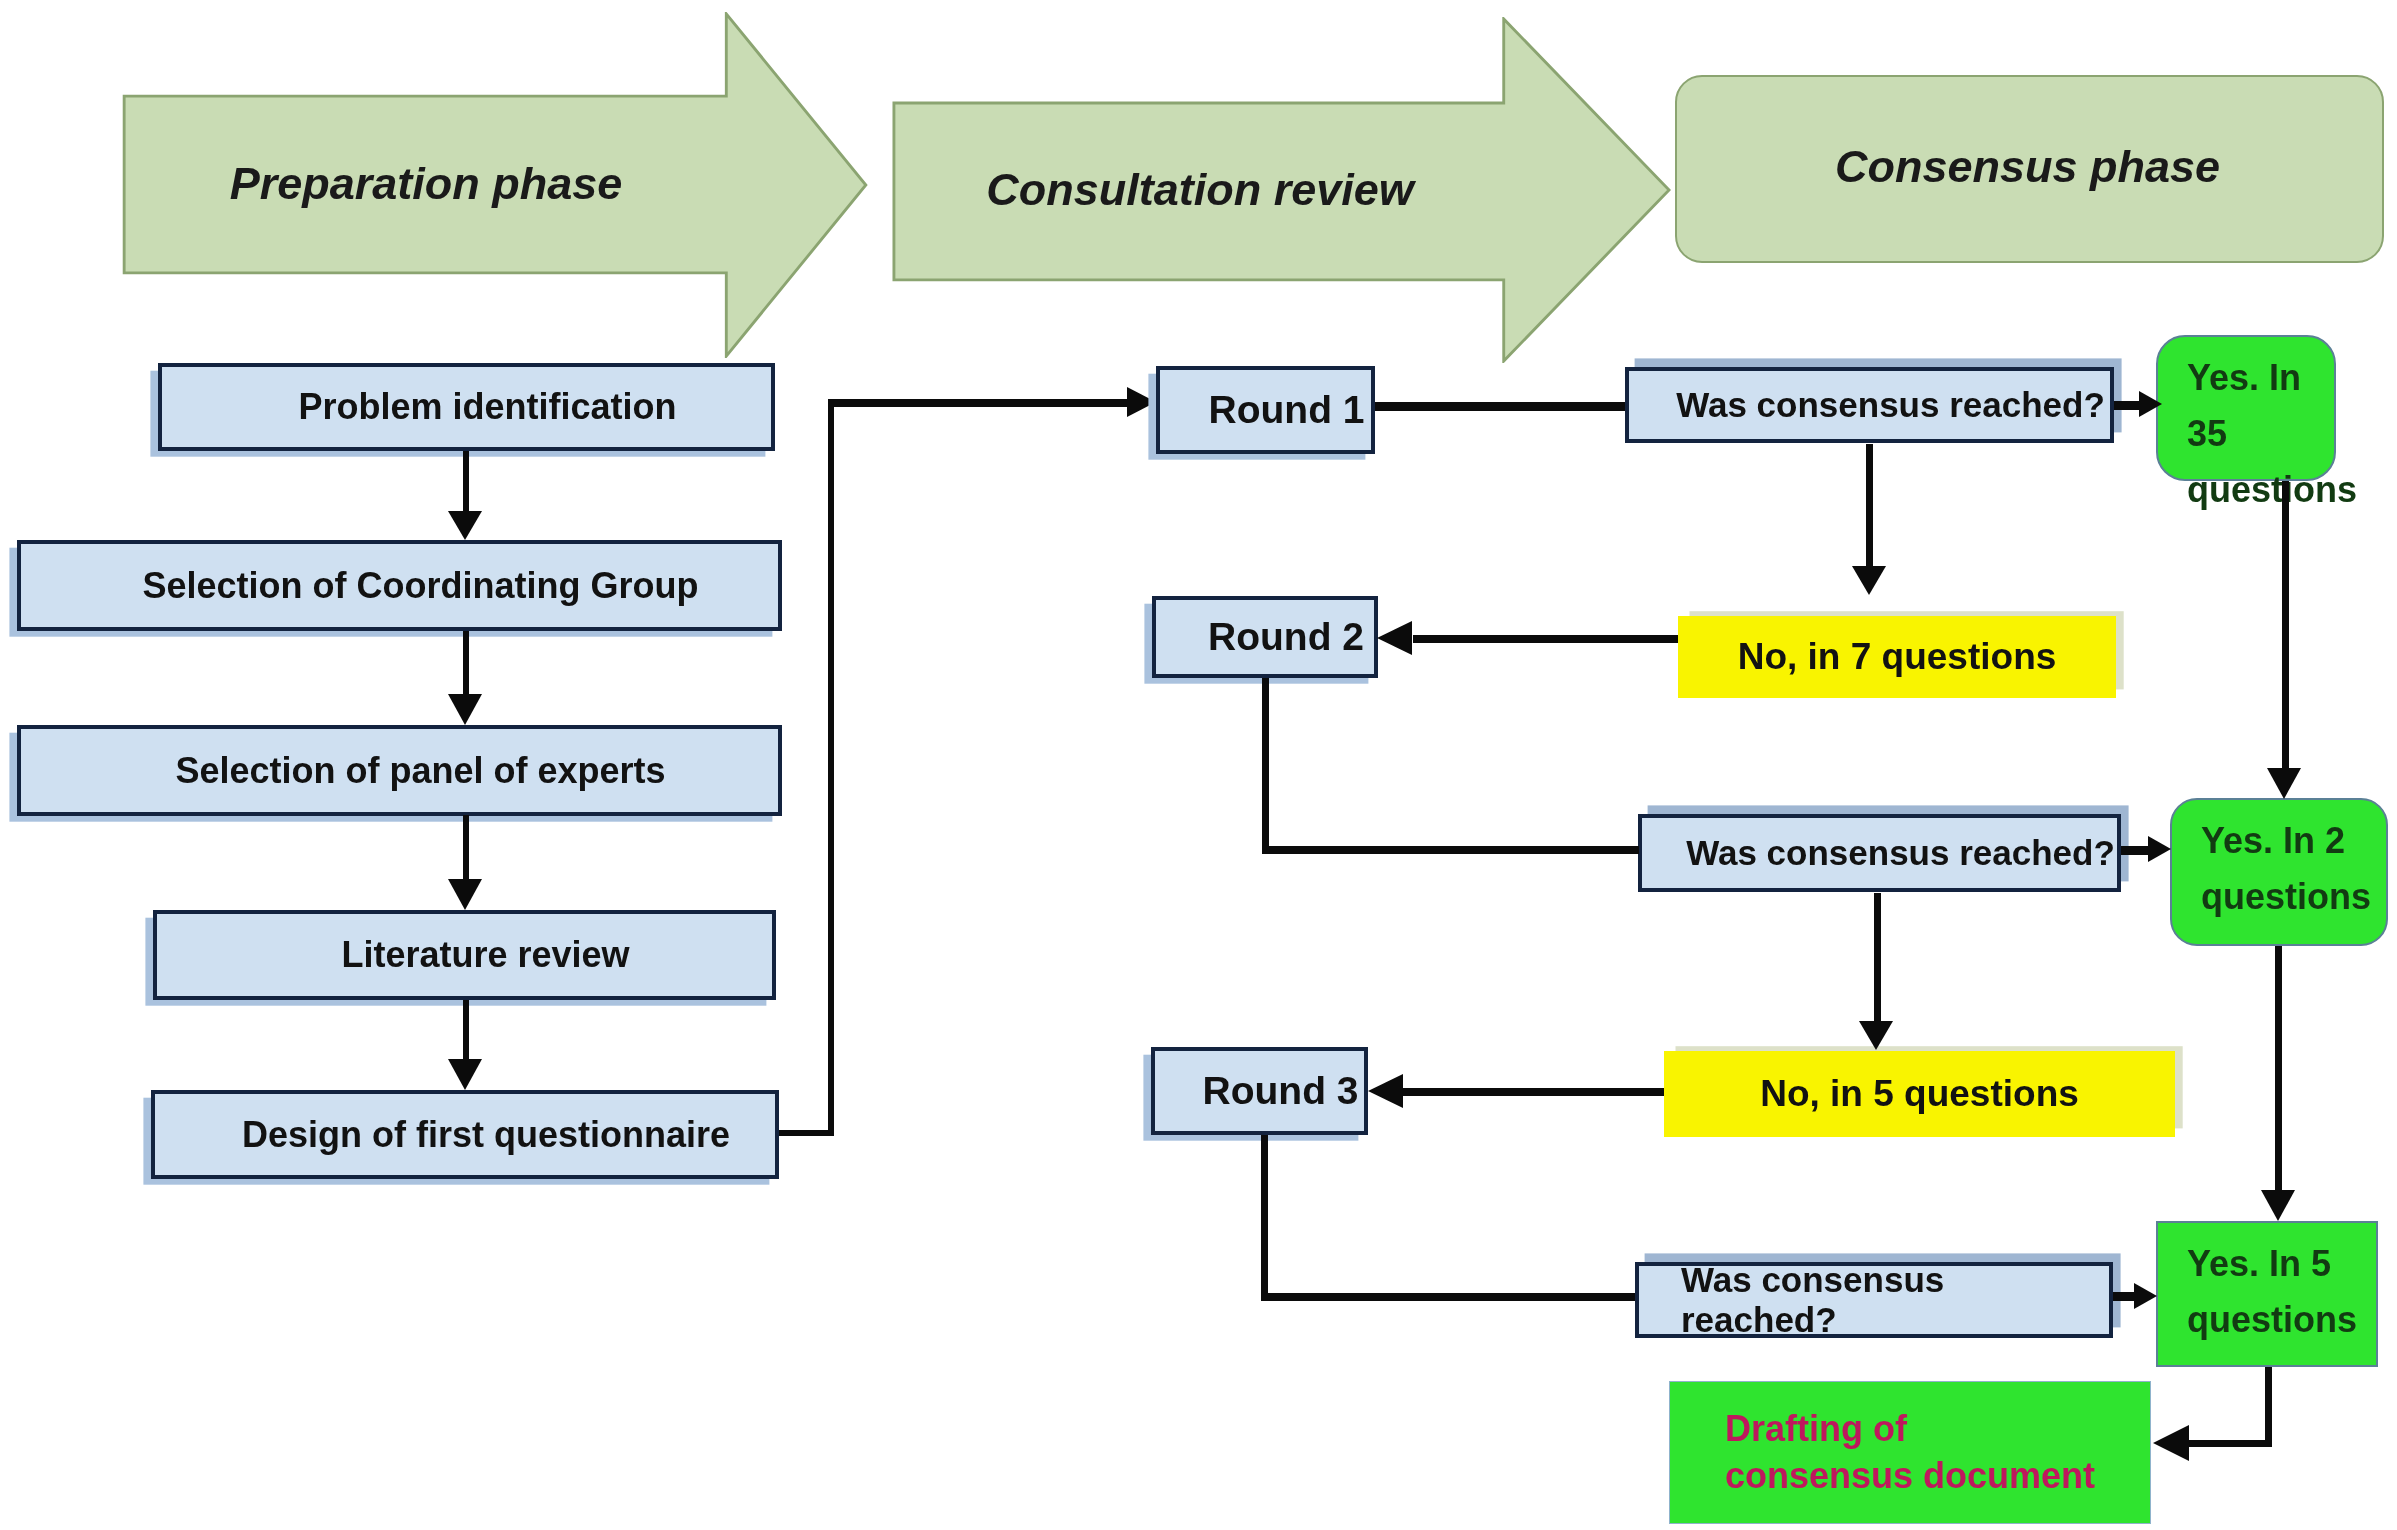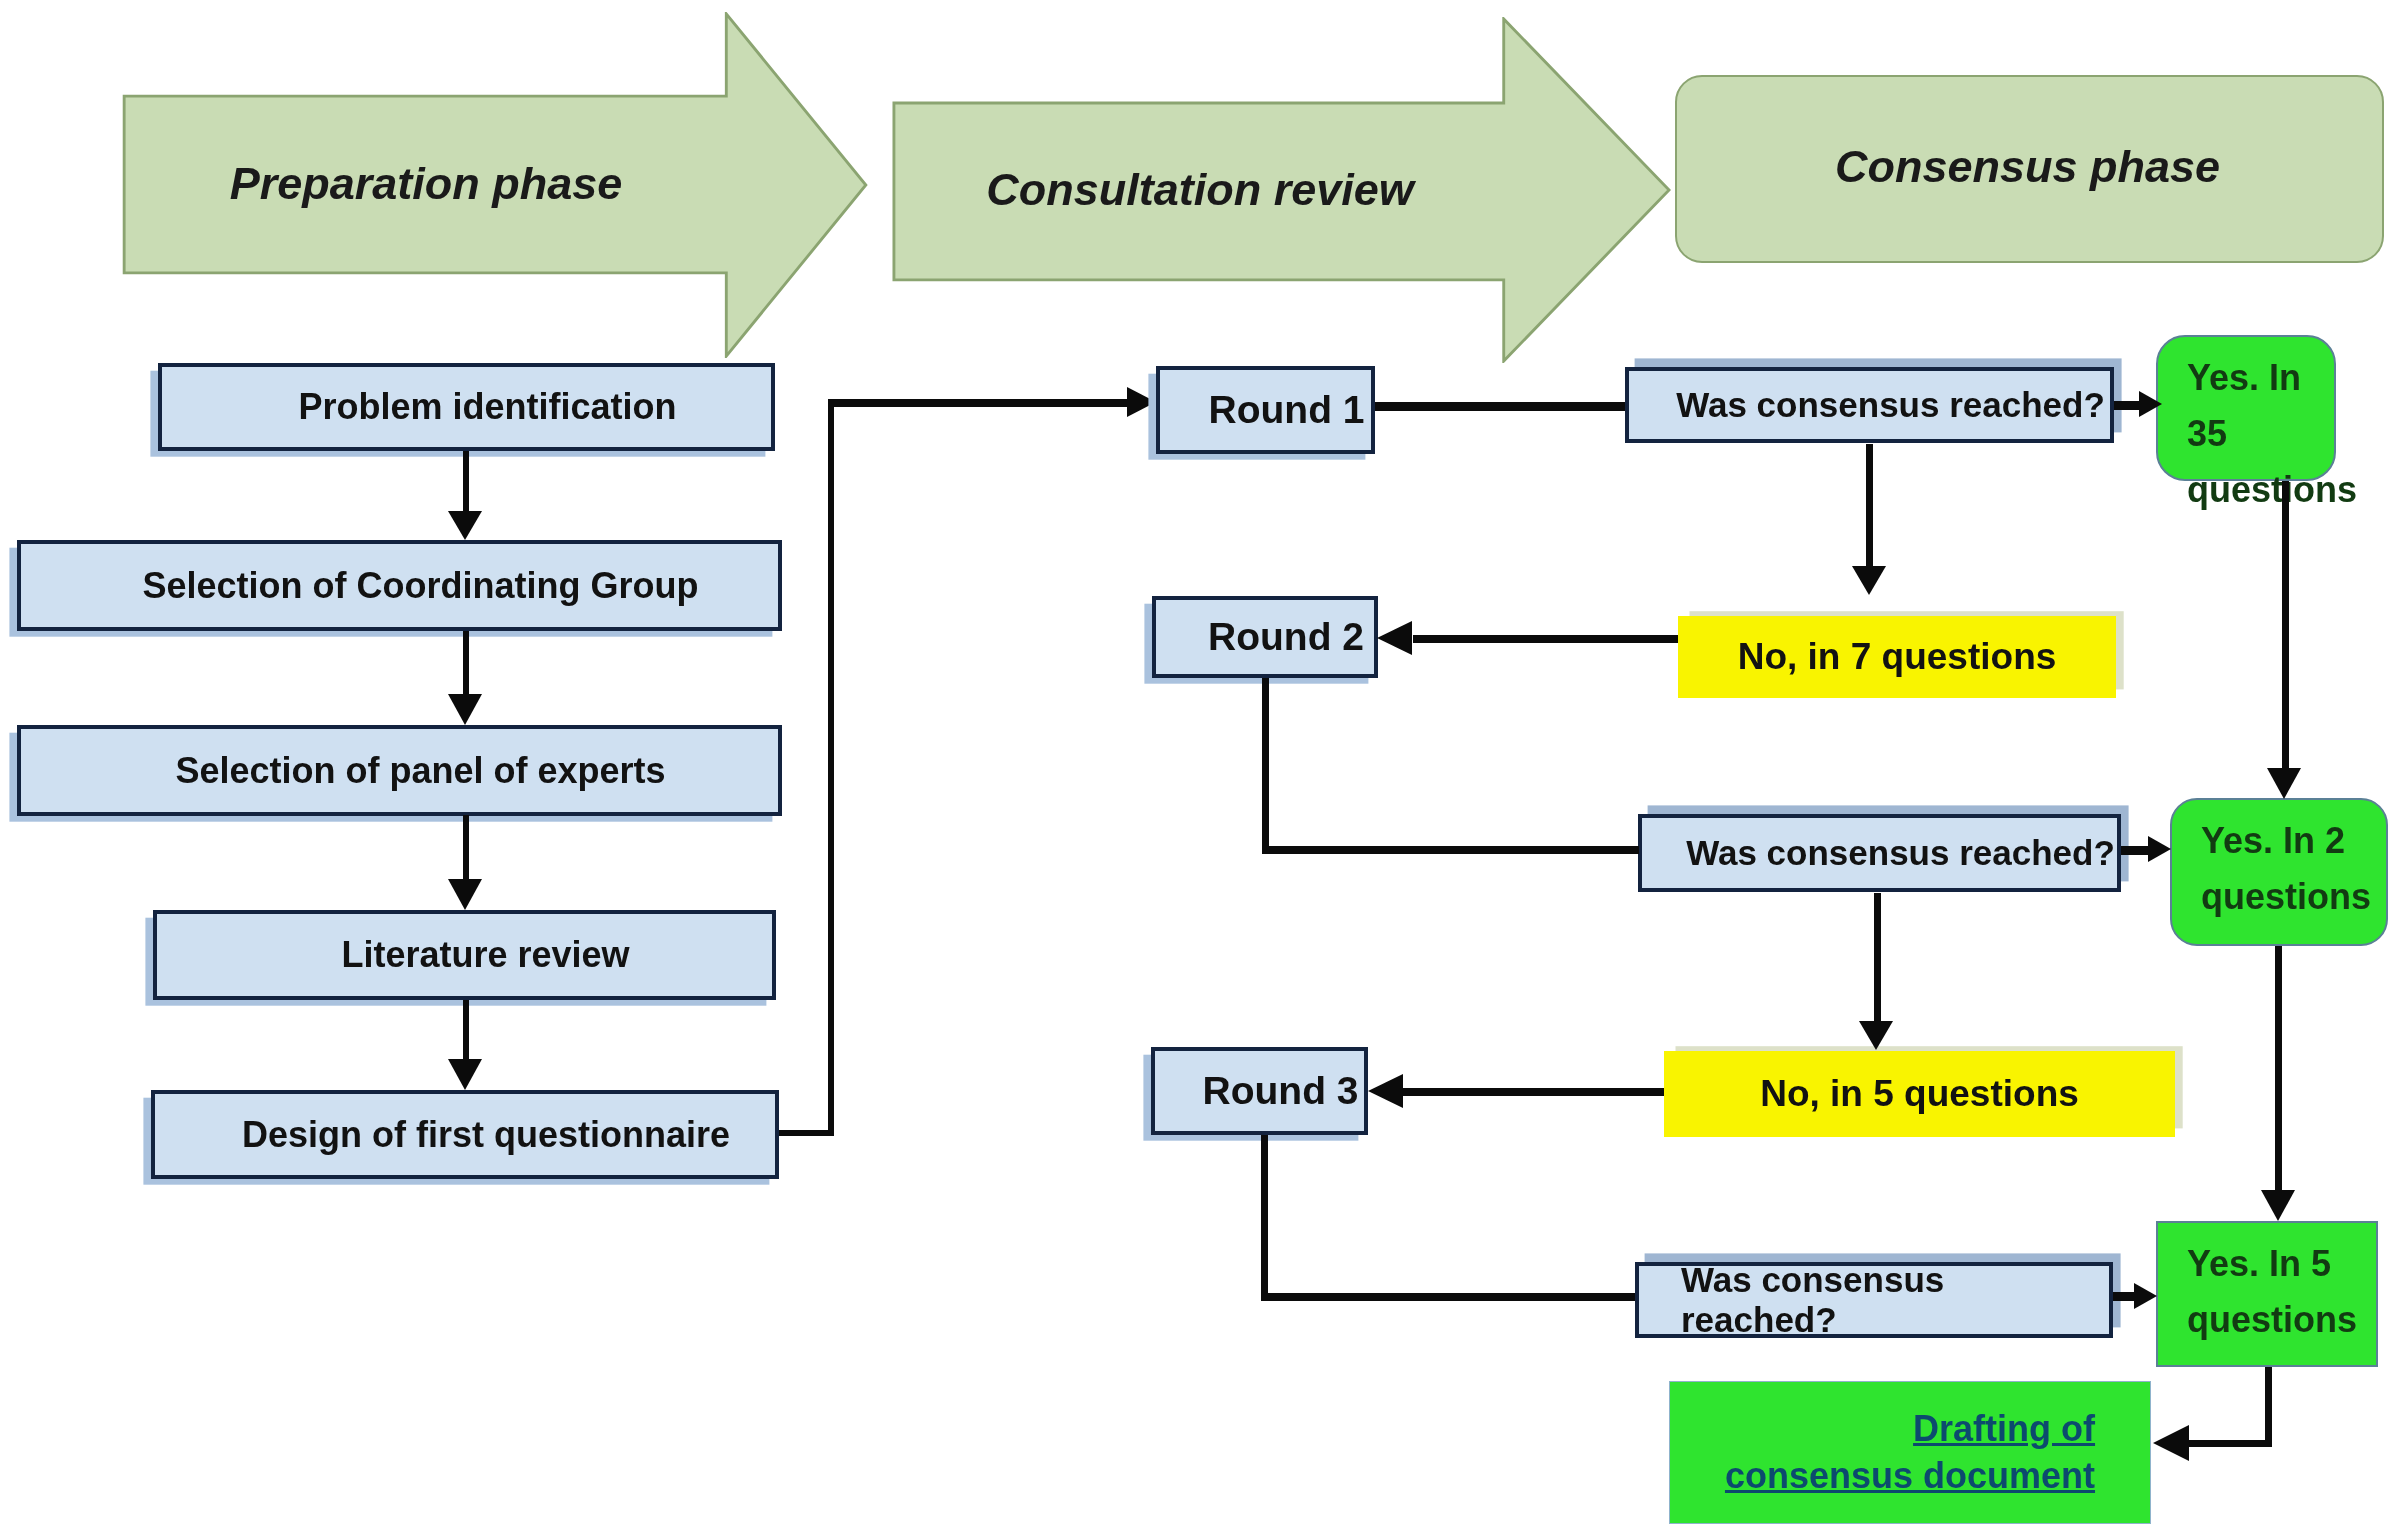--- a/index.html
+++ b/index.html
@@ -36,22 +36,22 @@
     box-shadow:9.6px -6.7px 0 -1.9px #dde1c9;
   }
   
   .greenbox{
     position:absolute;background:#2fe42f;border:2.9px solid #5b8096;
     font-size:36px;font-weight:bold;color:#123b12;box-sizing:border-box;
     white-space:pre-line;line-height:1.55;
   }
   .greenbox.pad{padding:13.4px 9.6px 0 29px;}
   .greenbox.center{
-    display:flex;align-items:center;justify-content:center;text-align:right;
-    border:1.9px solid #8fb3cc;line-height:1.3;color:#0c4a6e;text-decoration:underline;
+    display:flex;align-items:center;justify-content:center;text-align:left;
+    border:1.9px solid #8fb3cc;line-height:1.3;color:#be185d;
   }
   
   .line{position:absolute;background:#0b0b0b;}
   .ah{position:absolute;width:0;height:0;}
 </style>
 </head>
 <body>
 
 <div id="canvas">
 

